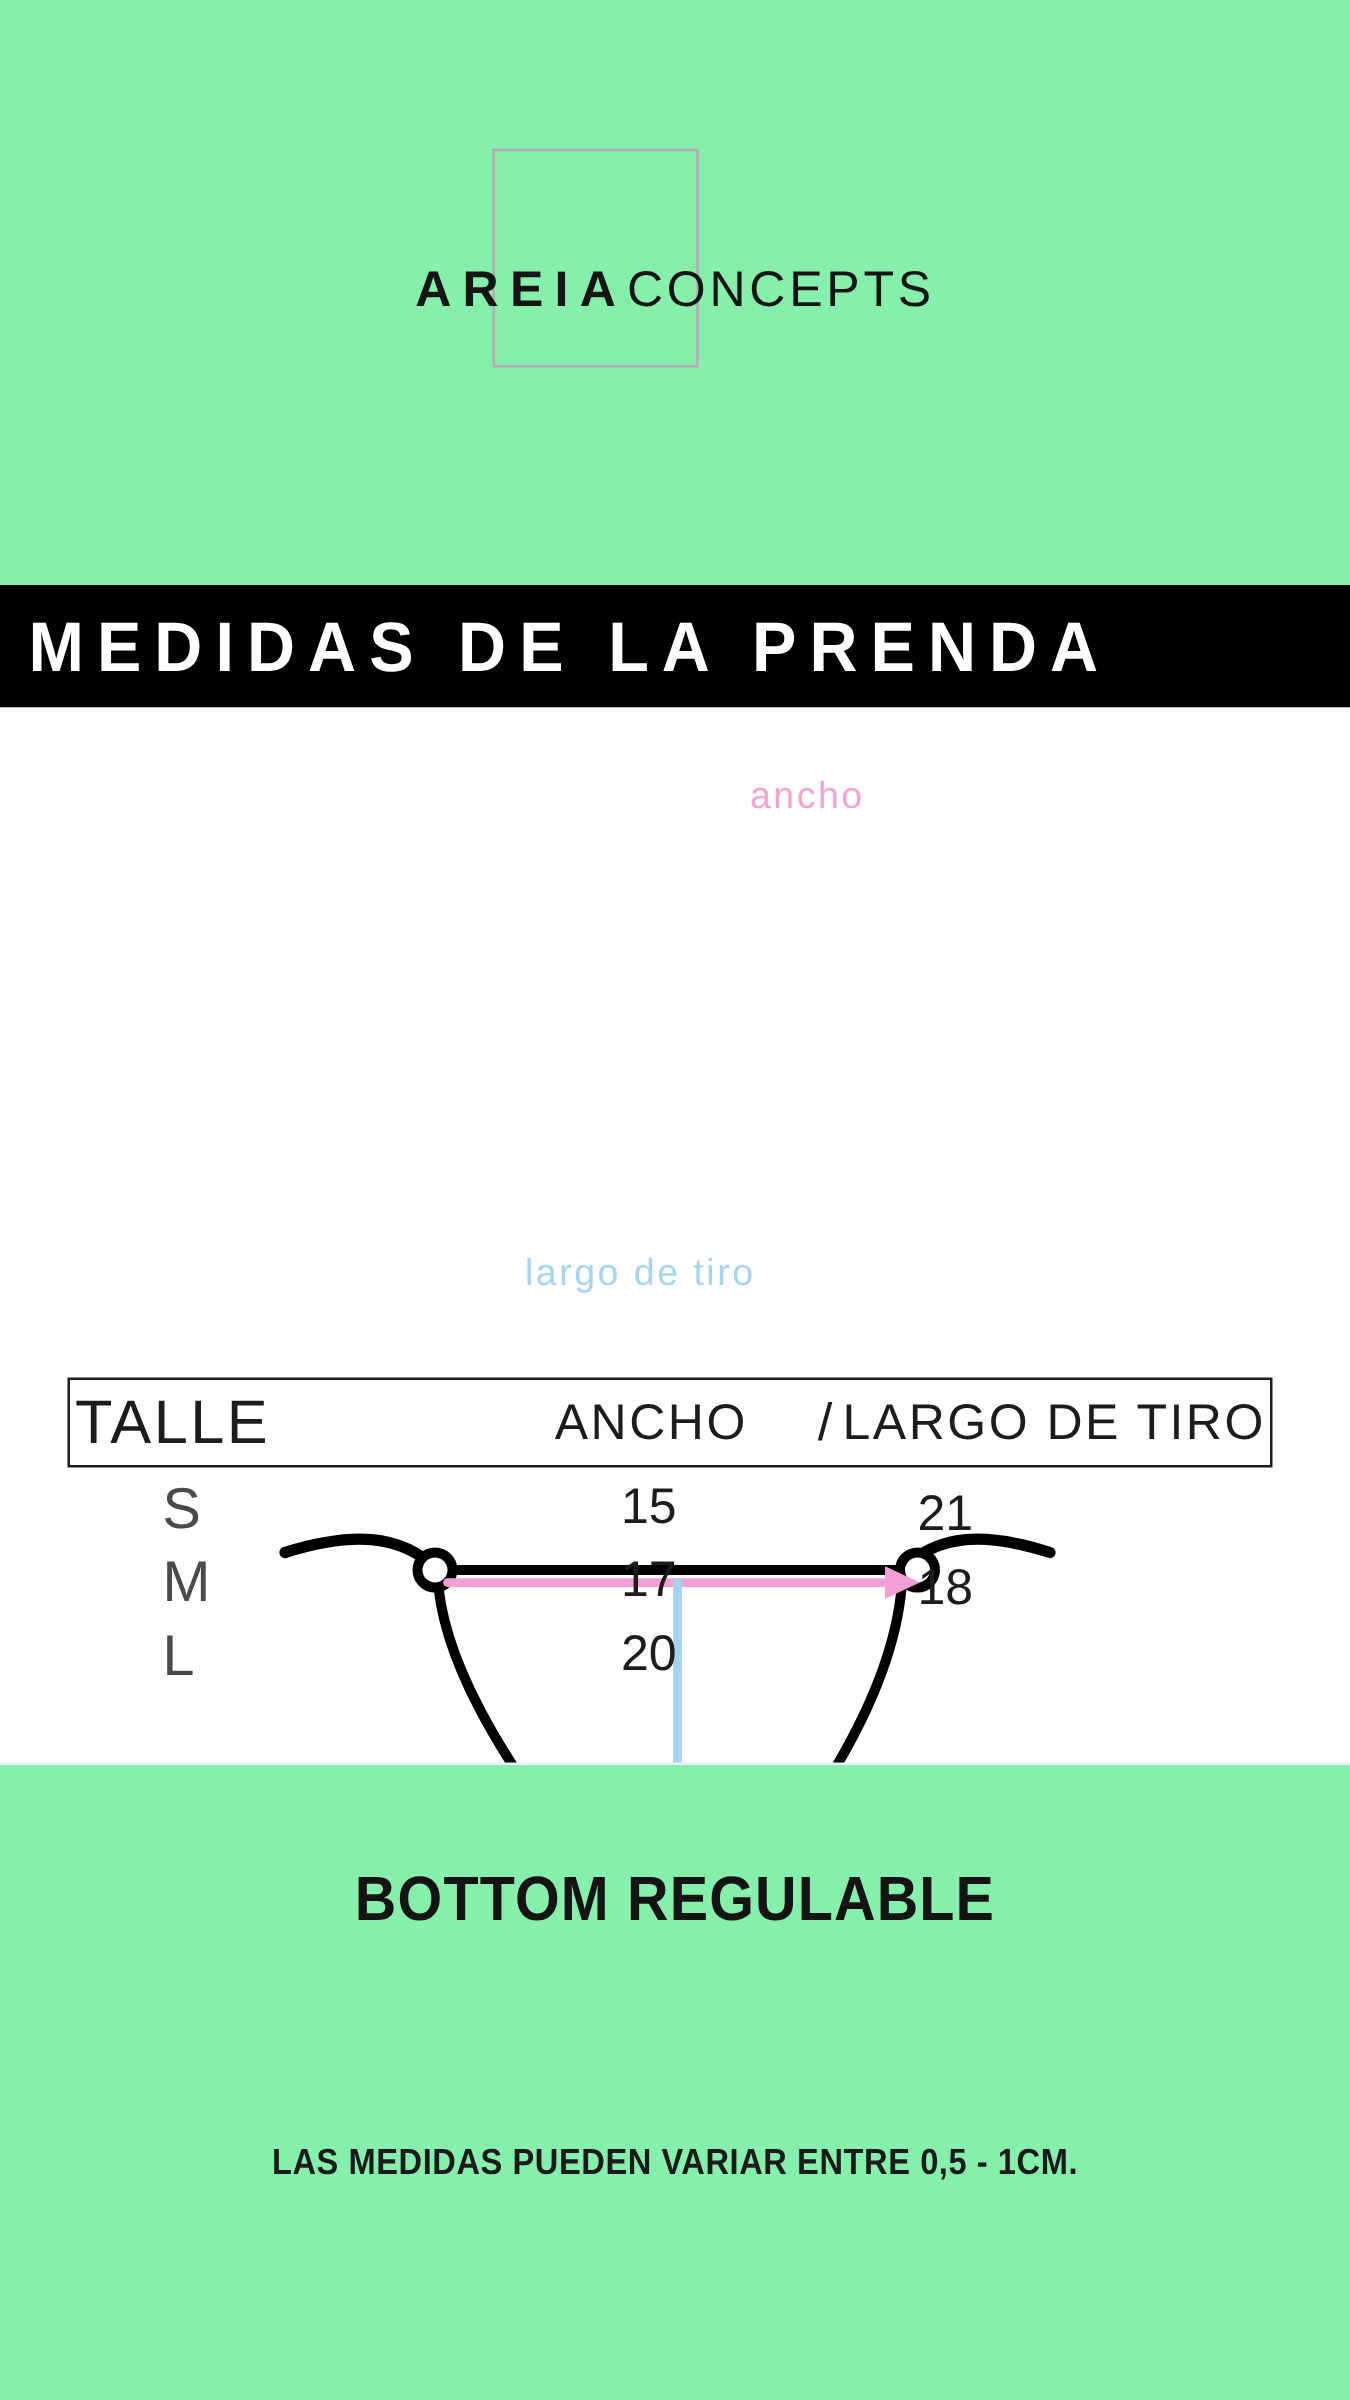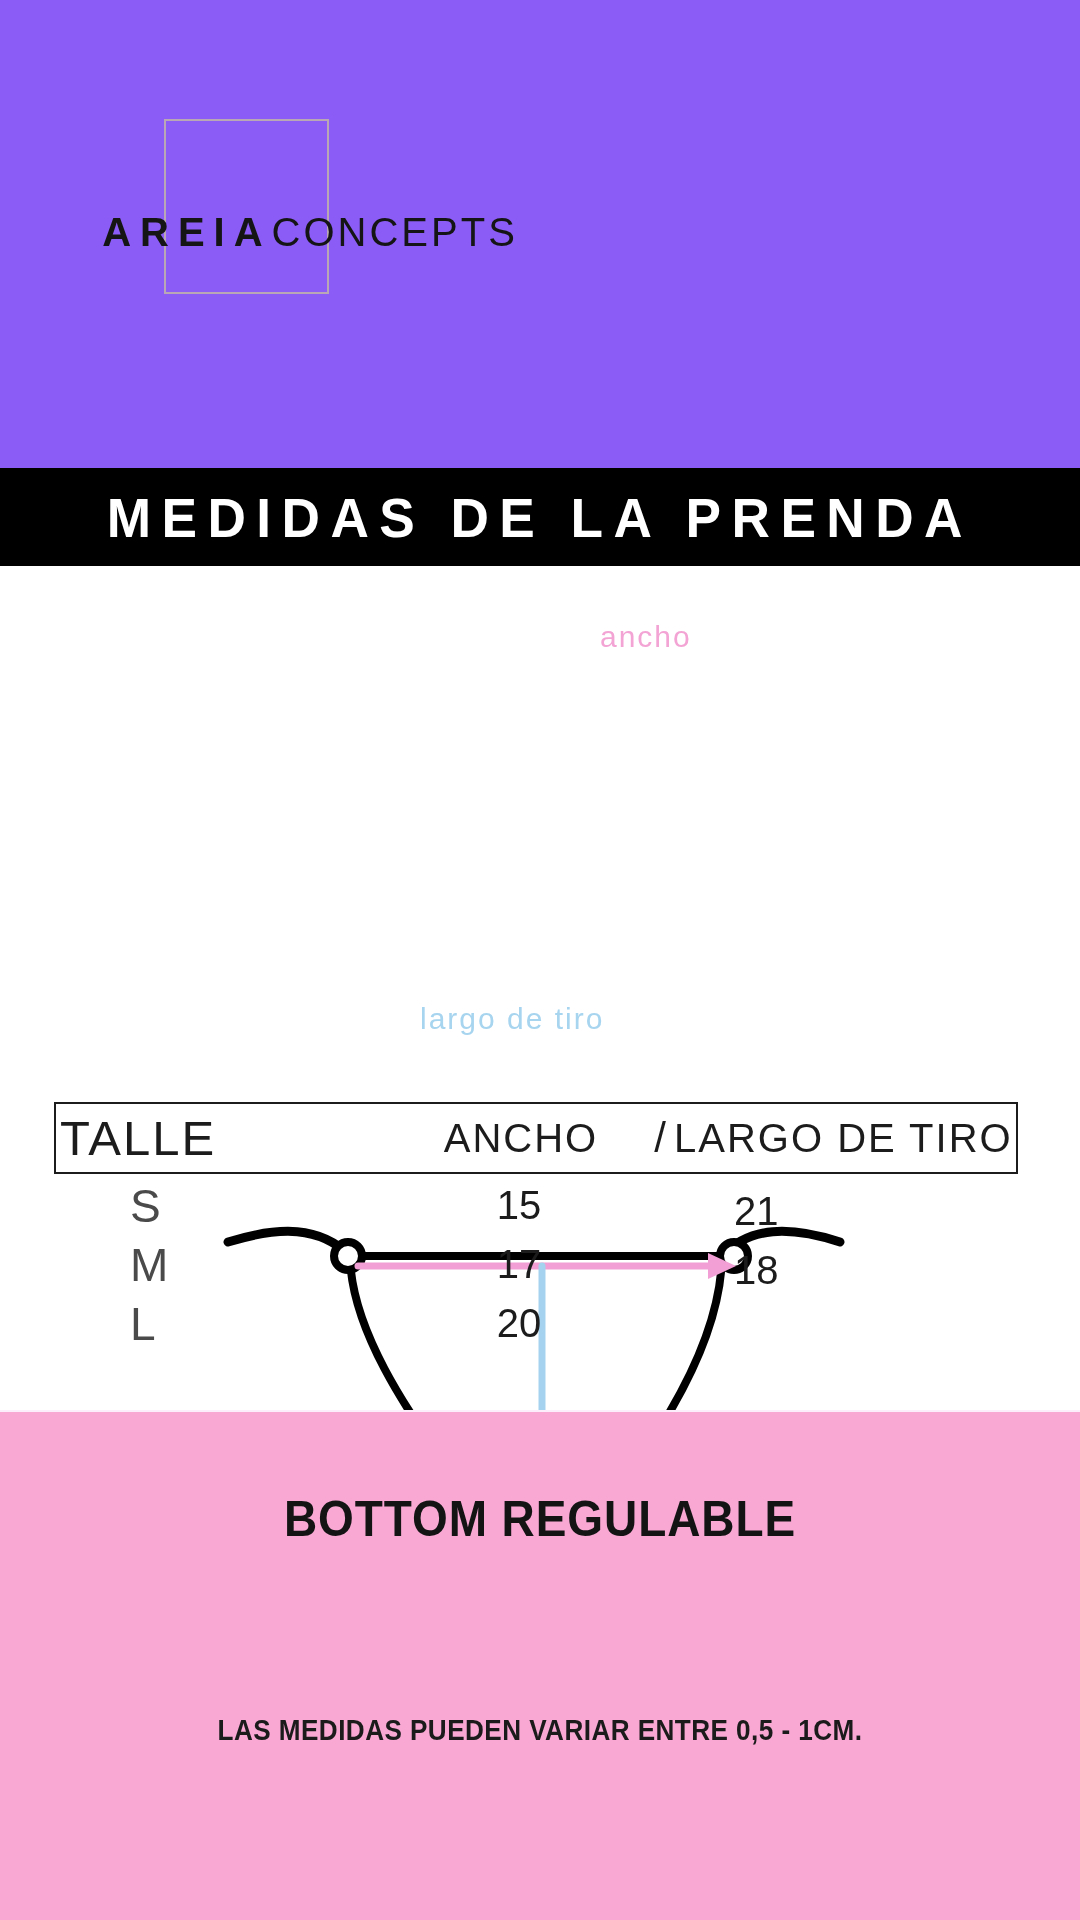--- a/index.html
+++ b/index.html
@@ -16,24 +16,24 @@
     overflow: hidden;
     background: #fdeefb;
   }
 
   
   .brand-band {
     position: absolute;
     left: 0; top: 0;
     width: 1080px;
     height: 468px;
-    background: #8b5cf6;
-    display: flex;
-    align-items: center;
-    justify-content: flex-start;
+    background: #86efac;
+    display: flex;
+    align-items: center;
+    justify-content: center;
   }
   .logo-wrap {
     position: relative;
     width: 620px;
     height: 230px;
     display: flex;
     align-items: center;
     justify-content: center;
   }
   .logo-square {
@@ -65,21 +65,21 @@
 
   
   .title-bar {
     position: absolute;
     left: 0; top: 468px;
     width: 1080px;
     height: 98px;
     background: #000000;
     display: flex;
     align-items: center;
-    justify-content: center;
+    justify-content: flex-start;
   }
   .title-bar .title {
     color: #ffffff;
     font-family: "Liberation Sans", sans-serif;
     font-weight: 700;
     font-size: 56px;
     letter-spacing: 11px;
     transform: scaleX(0.95);
   }
 
@@ -193,21 +193,21 @@
     margin-top: 12px;
   }
 
   
   .bottom-band {
     position: absolute;
     left: 0;
     top: 1412px;
     width: 1080px;
     height: 508px;
-    background: #f9a8d4;
+    background: #86efac;
     text-decoration: underline;
   }
   .bottom-title {
     position: absolute;
     left: 0;
     top: 78px;
     width: 1080px;
     text-align: center;
     font-family: "Liberation Sans", sans-serif;
     font-weight: 700;

